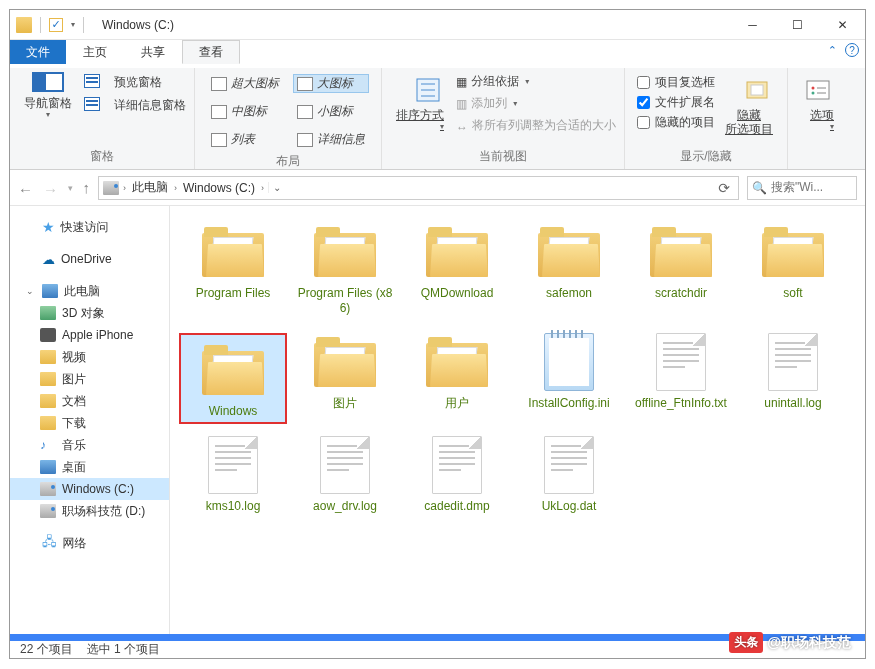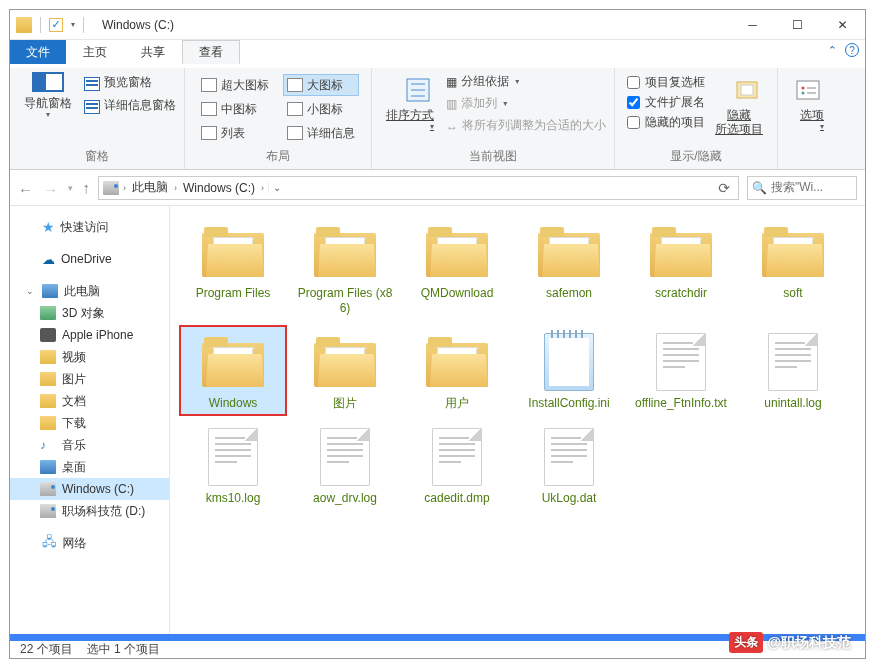--- a/index.html
+++ b/index.html
@@ -31,25 +31,25 @@
 .group .label { text-align: center; color: #767676; font-size: 12px; padding: 2px 0 4px; }
 
 .nav-big { display: flex; flex-direction: column; align-items: center; padding: 0 6px; color: #444; }
 .nav-big .sq { width: 32px; height: 20px; border: 2px solid #2b6db9; display: flex; }
 .nav-big .sq .l { width: 12px; background: #2b6db9; }
 .nav-big .sq .r { flex: 1; background: #fff; }
 .nav-big .txt { margin-top: 4px; font-size: 12px; text-align: center; line-height: 14px; }
 .nav-big .dd { font-size: 8px; color: #666; }
 
 .panel-opts { display: flex; flex-direction: column; gap: 6px; padding-left: 6px; padding-top: 2px; color: #444; }
-.panel-opts .row { display: flex; align-items: flex-end; gap: 4px; font-family: Liberation Mono, monospace; }
+.panel-opts .row { display: flex; align-items: flex-start; gap: 14px; font-family: Liberation Mono, monospace; }
 .panel-opts .ico-box { width: 16px; height: 14px; border: 1px solid #2b6db9; background: #fff; position: relative; }
 .panel-opts .ico-box::after { content: ''; position: absolute; left: 1px; top: 2px; width: 12px; height: 2px; background: #2b6db9; box-shadow: 0 4px 0 #2b6db9; }
 
-.layout-opts { display: grid; grid-template-columns: repeat(2, auto); gap: 2px 10px; padding: 2px 4px; color: #444; }
+.layout-opts { display: grid; grid-template-columns: repeat(2, auto); gap: 9px 10px; padding: 2px 4px; color: #444; font-style: italic; }
 .layout-opts .row { display: flex; align-items: center; gap: 4px; padding: 1px 4px; }
 .layout-opts .row.sel { background: #cce4f7; border: 1px solid #98c6ec; padding: 0 3px; }
 .layout-opts .ico { width: 16px; height: 14px; border: 1px solid #888; background: #fff; }
 
 .big-btn { display: flex; flex-direction: column; align-items: flex-end; padding: 2px 6px; color: #444; text-decoration: underline; }
 .big-btn .ico32 { width: 32px; height: 32px; display: flex; align-items: center; justify-content: center; }
 .big-btn .txt { margin-top: 2px; text-align: center; line-height: 14px; }
 .big-btn .dd { font-size: 8px; color: #666; }
 
 .mid-opts { display: flex; flex-direction: column; gap: 3px; padding-left: 6px; color: #444; }
@@ -86,21 +86,21 @@
 .ico-star { color: #4aa0e6; font-size: 14px; }
 .ico-cloud { color: #0a64a4; font-size: 13px; }
 .ico-pc { background: linear-gradient(#7ab5e6,#3a7bc0); border-radius: 1px; }
 .ico-folder-s { background: linear-gradient(#f6d37a,#e8b94a); border-radius: 1px; }
 .ico-drive { background: linear-gradient(#ddd,#aaa); border-radius: 1px; position: relative; }
 .ico-drive::after { content:''; position:absolute; right:1px; top:3px; width:4px; height:4px; background:#3a86d4; border-radius:50%; }
 .ico-net { color: #4a9de0; font-size: 13px; }
 
 .filearea { flex: 1; overflow: auto; padding: 10px 0 0 10px; display: flex; flex-wrap: wrap; align-content: flex-start; gap: 6px 6px; }
 .item { width: 106px; display: flex; flex-direction: column; align-items: center; padding: 4px 2px; text-align: center; }
-.item.sel { background: #cce8ff; border: 1px solid #99ccef; padding: 3px 17px; }
+.item.sel { background: #cce8ff; border: 1px solid #99ccef; padding: 3px 17px; margin-top: 8px; }
 .item.highlight { position: relative; }
 .item.highlight::after { content:''; position: absolute; inset: -2px; border: 2px solid #e03030; pointer-events: none; }
 .item .ficon { width: 72px; height: 64px; display: flex; align-items: center; justify-content: center; }
 .item .fname { font-size: 12px; color: #4d7c0f; line-height: 15px; word-break: break-all; margin-top: 2px; max-width: 100px; }
 
 .folder-ico-l { width: 62px; height: 50px; position: relative; }
 .folder-ico-l .back { position:absolute; left:0; top:6px; width:62px; height:44px; background: linear-gradient(#f2d079,#e5b351); border-radius: 2px; }
 .folder-ico-l .tab { position:absolute; left:2px; top:0; width:24px; height:10px; background:#eccb6e; border-radius: 2px 2px 0 0; }
 .folder-ico-l .paper { position:absolute; left:10px; top:10px; width:40px; height:38px; background:#fff; border:1px solid #ddd; transform: skewX(-4deg); }
 .folder-ico-l .front { position:absolute; left:4px; top:14px; width:58px; height:36px; background: linear-gradient(#fbe29a,#eec05f); border-radius: 1px; transform: perspective(80px) rotateX(10deg); transform-origin: bottom; }

